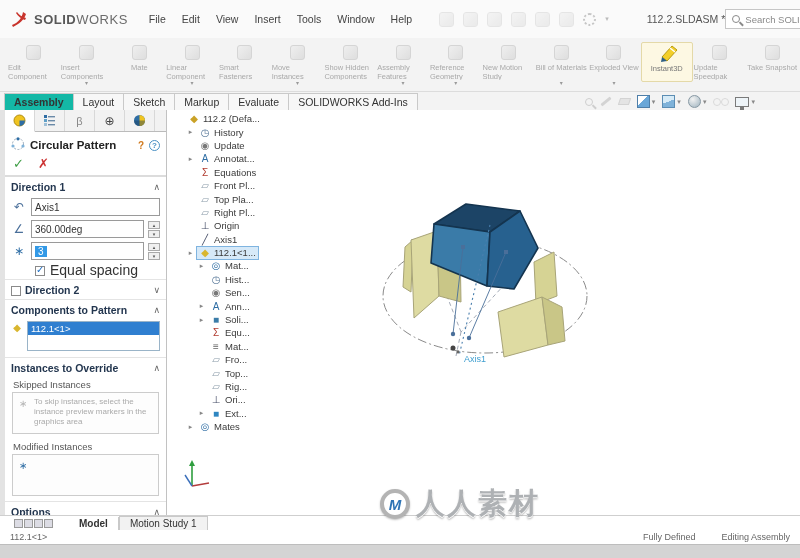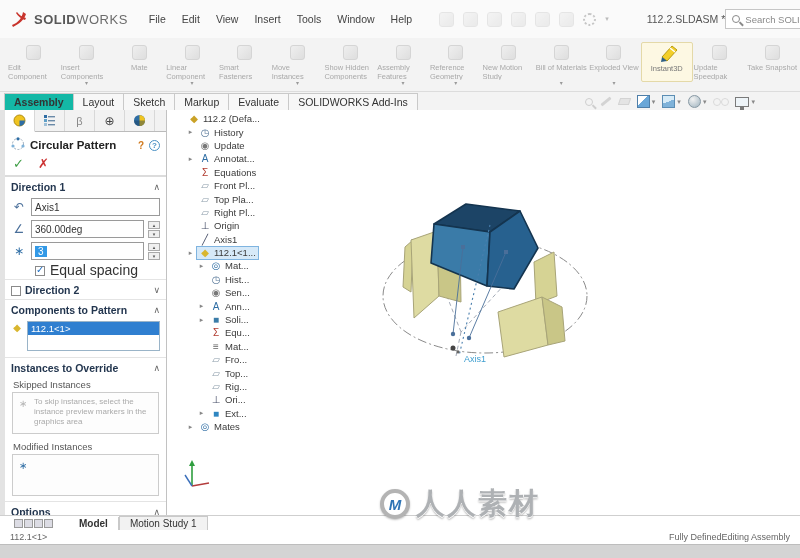--- a/index.html
+++ b/index.html
@@ -116,21 +116,21 @@
     text-shadow:0 1px 0 #fff, 0 2px 2px rgba(0,0,0,.3); letter-spacing:2px; }
 
   
   .bottombar { height:15px; background:#fff; border-top:1px solid #cfcfcf; display:flex; align-items:flex-end; padding-left:14px; }
   .film { display:flex; gap:1px; margin-right:16px; margin-bottom:2px; }
   .film div { width:9px; height:9px; border:1px solid #9a9a9a; background:#dcdce4; }
   .btab { font-size:10px; padding:1px 10px; border:1px solid #c9c9c9; border-bottom:none; background:#f2f2f2; }
   .btab.active { background:#fff; font-weight:bold; border-top:none; border-left:none; }
   .statusbar { height:14px; background:#fff; display:flex; align-items:center; padding:0 10px; font-size:9px; color:#666; }
   .statusbar .sp { flex:1; }
-  .statusbar span { margin-left:0; }
+  .statusbar span { margin-left:26px; }
   .grayband { height:14px; background:#d4d4d4; border-top:1px solid #bdbdbd; }
 </style>
 </head>
 <body>
 
 <div class="titlebar">
   <div class="logo">
     <svg width="20" height="17" viewBox="0 0 20 17">
       <path d="M2,14 C8,12 12,7 13,1 L16,3 C14,9 9,13 3,16 Z" fill="#c8342c"></path>
       <path d="M7,1 C9,4 12,6 16,7 L15,9 C11,8 8,5 6,2 Z" fill="#c8342c"></path>

